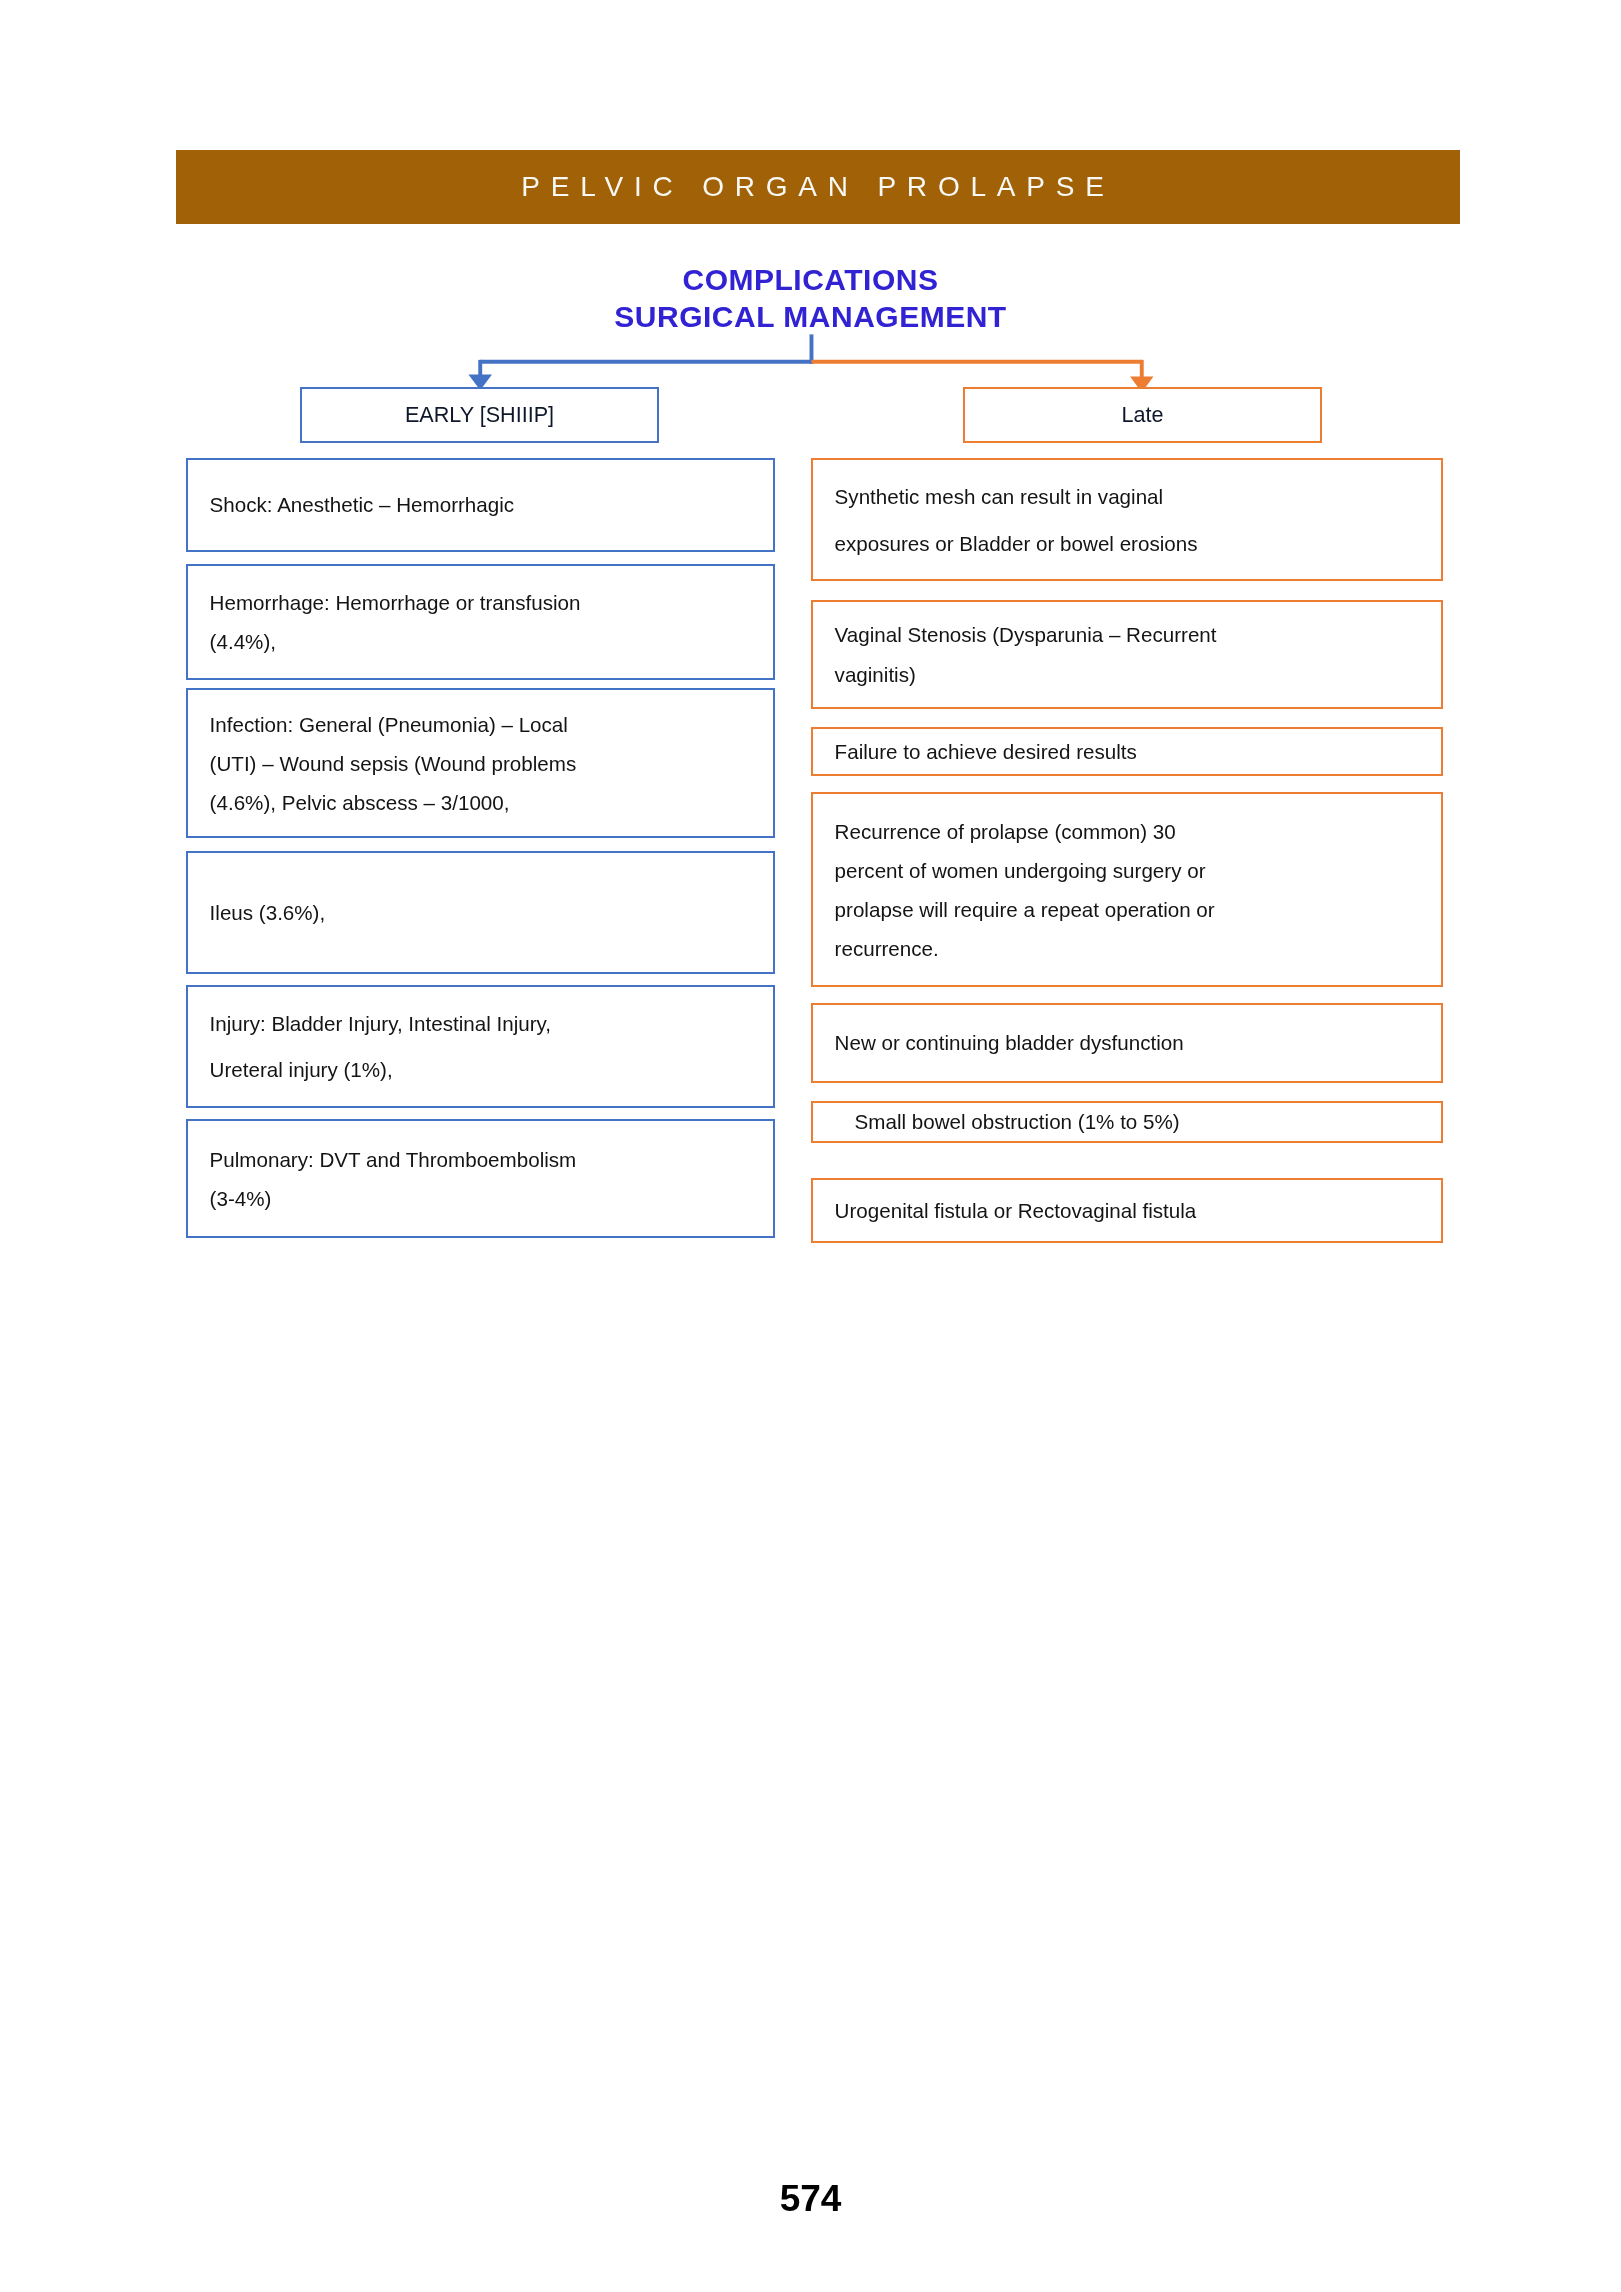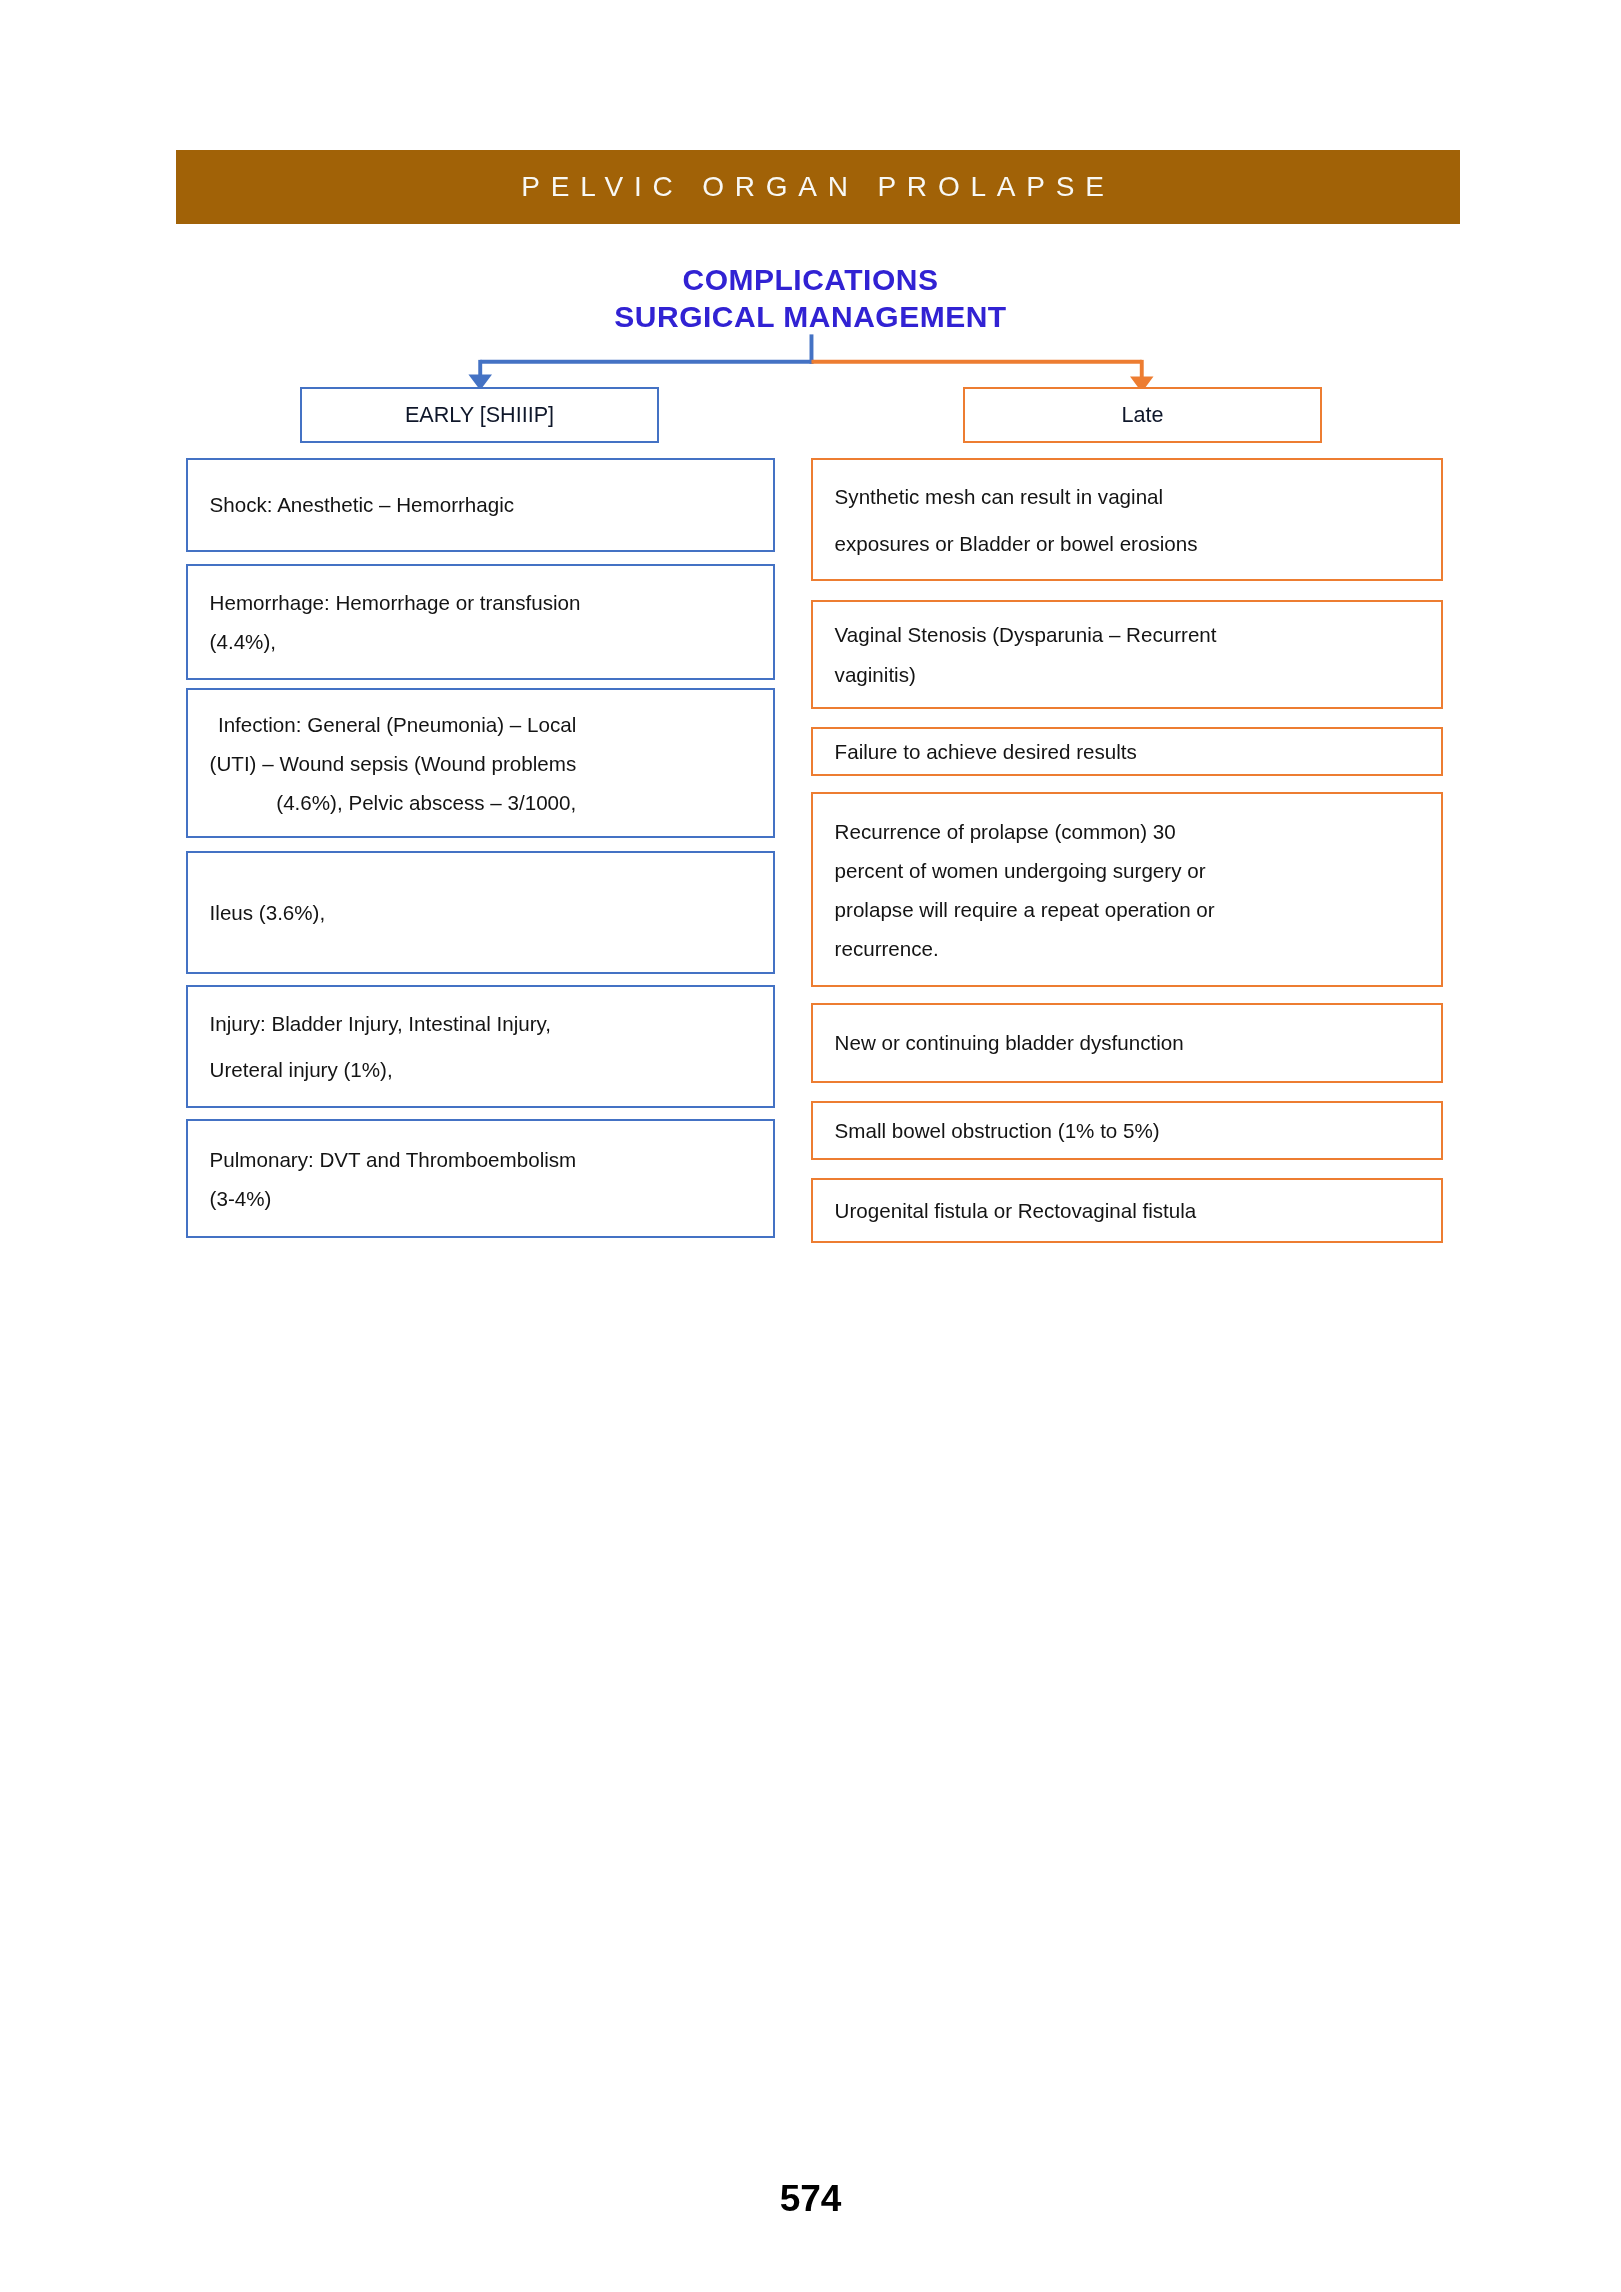--- a/index.html
+++ b/index.html
@@ -108,21 +108,21 @@
     <span>Late</span>
   </div>
 
   <div class="item-box col-blue" style="top:458px;height:94px;">
     <span class="txt">Shock: Anesthetic – Hemorrhagic</span>
   </div>
   <div class="item-box col-blue" style="top:564px;height:116px;line-height:39px;">
     <span class="txt">Hemorrhage: Hemorrhage or transfusion
 (4.4%),</span>
   </div>
-  <div class="item-box col-blue" style="top:688px;height:150px;line-height:39px;text-align:right;">
+  <div class="item-box col-blue" style="top:688px;height:150px;line-height:39px;">
     <span class="txt">Infection: General (Pneumonia) – Local
 (UTI) – Wound sepsis (Wound problems
 (4.6%), Pelvic abscess – 3/1000,</span>
   </div>
   <div class="item-box col-blue" style="top:851px;height:123px;">
     <span class="txt">Ileus (3.6%),</span>
   </div>
   <div class="item-box col-blue" style="top:985px;height:123px;line-height:46px;">
     <span class="txt">Injury: Bladder Injury, Intestinal Injury,
 Ureteral injury (1%),</span>
@@ -145,21 +145,21 @@
   </div>
   <div class="item-box col-orange" style="top:792px;height:195px;line-height:39px;">
     <span class="txt">Recurrence of prolapse (common) 30
 percent of women undergoing surgery or
 prolapse will require a repeat operation or
 recurrence.</span>
   </div>
   <div class="item-box col-orange" style="top:1003px;height:80px;">
     <span class="txt">New or continuing bladder dysfunction</span>
   </div>
-  <div class="item-box col-orange" style="top:1101px;height:59px;">
+  <div class="item-box col-orange" style="top:1101px;height:42px;padding-left:20px;">
     <span class="txt">Small bowel obstruction (1% to 5%)</span>
   </div>
   <div class="item-box col-orange" style="top:1178px;height:65px;">
     <span class="txt">Urogenital fistula or Rectovaginal fistula</span>
   </div>
 
   <div class="page-number">574</div>
 
 </div>
 

